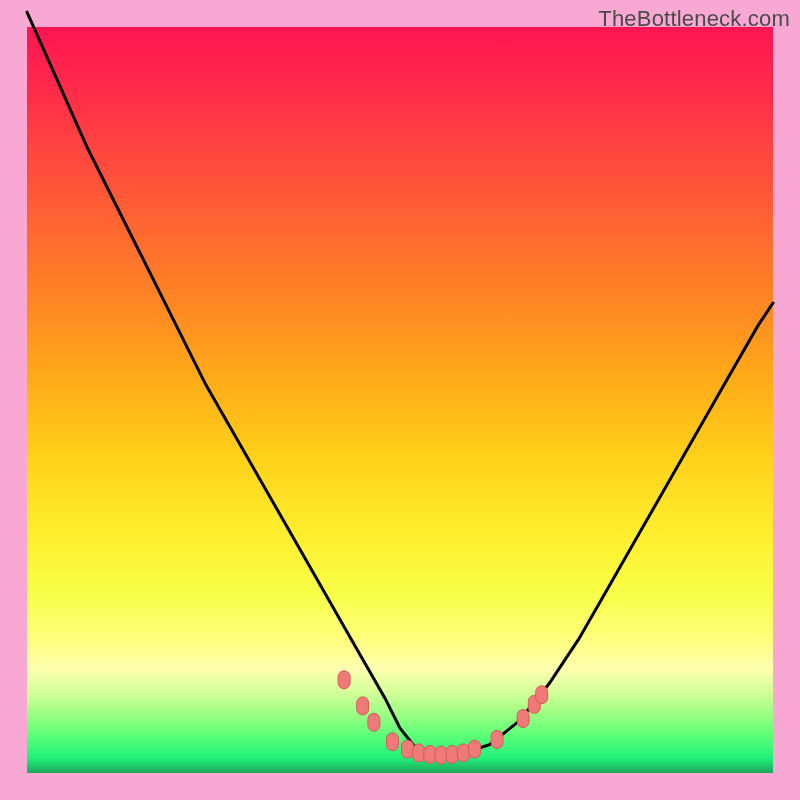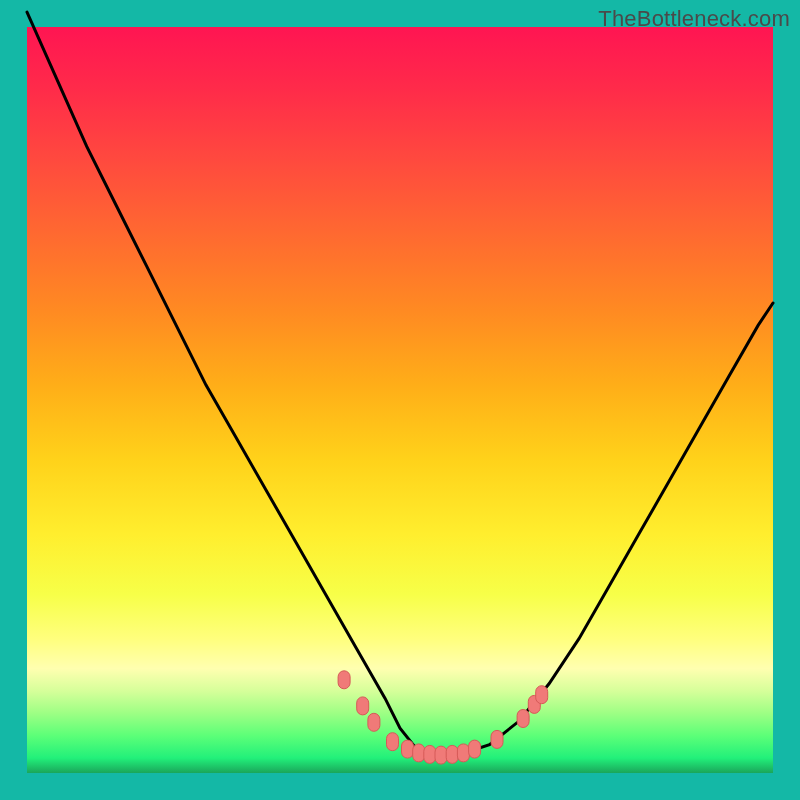--- a/index.html
+++ b/index.html
@@ -8,21 +8,21 @@
     width: 800px;
     height: 800px;
     overflow: hidden;
     background: #000;
     font-family: Arial, Helvetica, sans-serif;
   }
   .frame {
     position: absolute;
     left: 0; top: 0;
     width: 800px; height: 800px;
-    background: #14b8a6;
+    background: #f9a8d4;
   }
   .plot-area {
     position: absolute;
     left: 27px;
     top: 27px;
     width: 746px;
     height: 746px;
     
     background: linear-gradient(
       to bottom,

